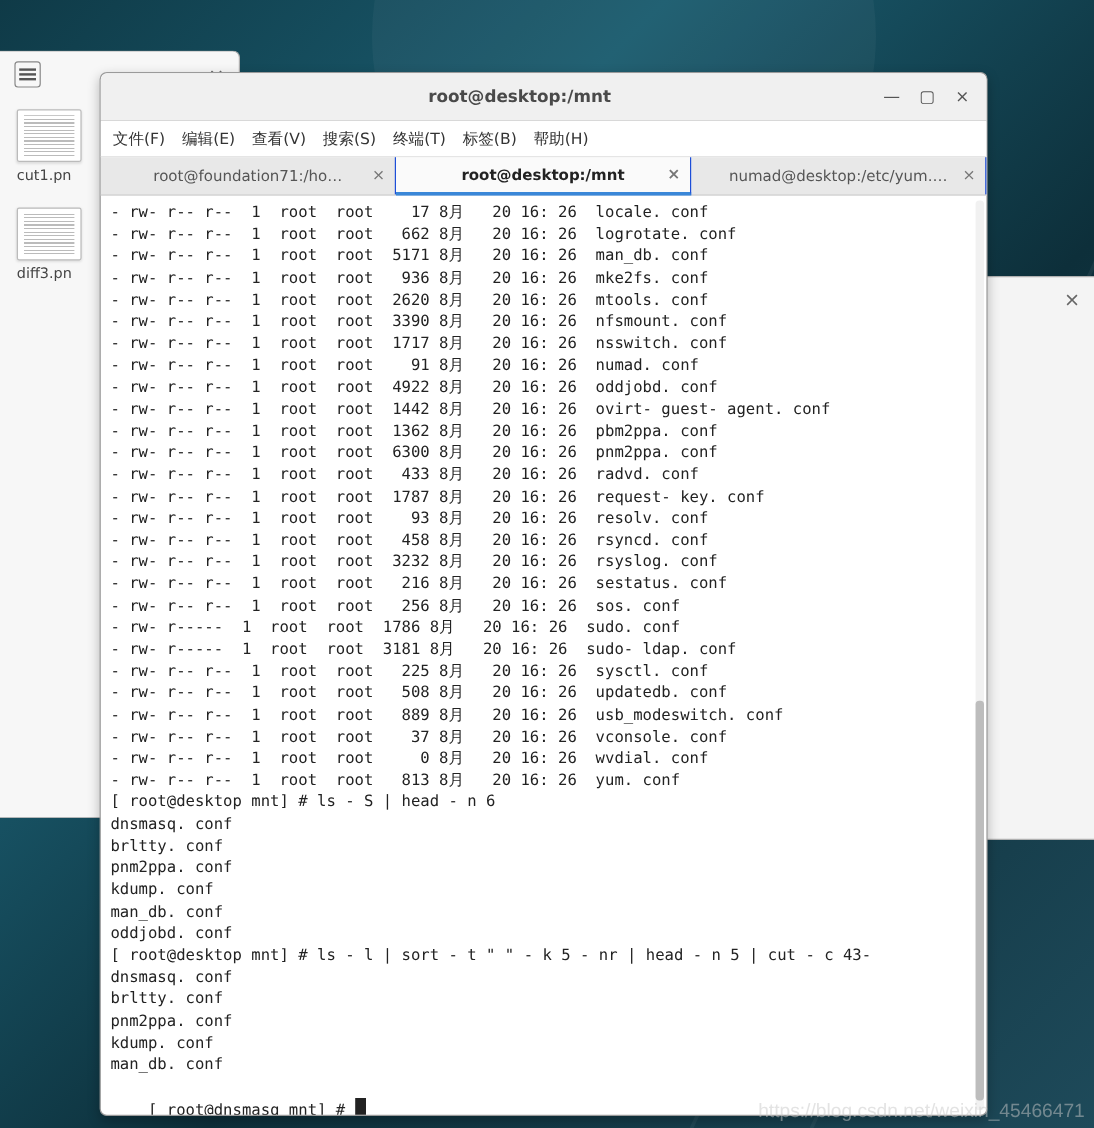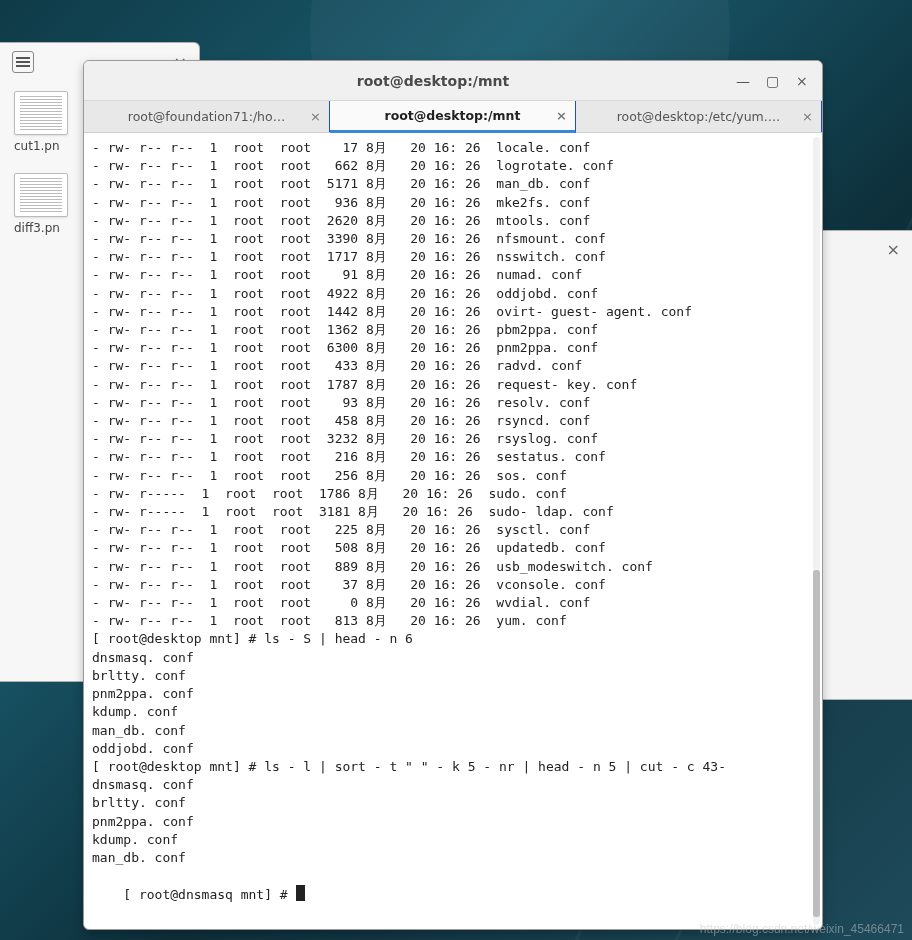--- a/index.html
+++ b/index.html
@@ -73,21 +73,21 @@
   .term-body {
     flex:1; overflow: hidden; padding: 6px 8px 8px 8px;
     font-family: "DejaVu Sans Mono","Courier New", monospace;
     font-size: 13px; line-height: 18.2px; color: #222;
     white-space: pre; position: relative;
   }
   .scrollbar { position:absolute; right:2px; top:4px; width:7px; height: calc(100% - 8px); background:#f1f1f1; border-radius:3px;}
   .scroll-thumb { position:absolute; left:0; width:100%; background:#bdbdbd; border-radius:3px; }
   .cursor-block { display:inline-block; width: 9px; height: 16px; background:#222; vertical-align: -2px; }
 
-  .watermark { position:absolute; right:8px; bottom:4px; font-size:12px; color: rgba(200,200,200,0.5); font-family: sans-serif;}
+  .watermark { position:absolute; right:8px; bottom:4px; font-size:16px; color: rgba(200,200,200,0.5); font-family: sans-serif;}
 </style>
 </head>
 <body>
 
 <div class="bg-circle" style="width:420px;height:420px;left:310px;top:-180px;"></div>
 <div class="bg-stripe" style="width:3px;height:1200px;left:780px;top:-100px;transform:rotate(25deg);"></div>
 <div class="bg-stripe" style="width:3px;height:1200px;left:880px;top:-100px;transform:rotate(25deg);"></div>
 
 <div class="fm-window">
   <div class="fm-titlebar">
@@ -121,31 +121,40 @@
 <div class="term-window">
   <div class="term-titlebar">
     <div style="width:60px"></div>
     <div class="term-title">root@desktop:/mnt</div>
     <div class="wctrl">
       <span class="wbtn">—</span>
       <span class="wbtn">▢</span>
       <span class="wbtn">×</span>
     </div>
   </div>
+  <div class="term-menubar" id="term-menubar">
+      <span>文件(F)</span>
+      <span>编辑(E)</span>
+      <span>查看(V)</span>
+      <span>搜索(S)</span>
+      <span>终端(T)</span>
+      <span>标签(B)</span>
+      <span>帮助(H)</span>
+    </div>
   <div class="term-tabs" id="term-tabs">
       <div class="term-tab">
         <span>root@foundation71:/ho…</span>
         <span class="tab-close">×</span>
       </div>
       <div class="term-tab active">
         <span>root@desktop:/mnt</span>
         <span class="tab-close">×</span>
       </div>
       <div class="term-tab">
-        <span>root@desktop:/etc/yum.…</span>
+        <span>numad@desktop:/etc/yum.…</span>
         <span class="tab-close">×</span>
       </div>
     </div>
   <div class="term-body" id="term-body"><span>- rw- r-- r--  1  root  root    17 8月   20 16: 26  locale. conf
 - rw- r-- r--  1  root  root   662 8月   20 16: 26  logrotate. conf
 - rw- r-- r--  1  root  root  5171 8月   20 16: 26  man_db. conf
 - rw- r-- r--  1  root  root   936 8月   20 16: 26  mke2fs. conf
 - rw- r-- r--  1  root  root  2620 8月   20 16: 26  mtools. conf
 - rw- r-- r--  1  root  root  3390 8月   20 16: 26  nfsmount. conf
 - rw- r-- r--  1  root  root  1717 8月   20 16: 26  nsswitch. conf

